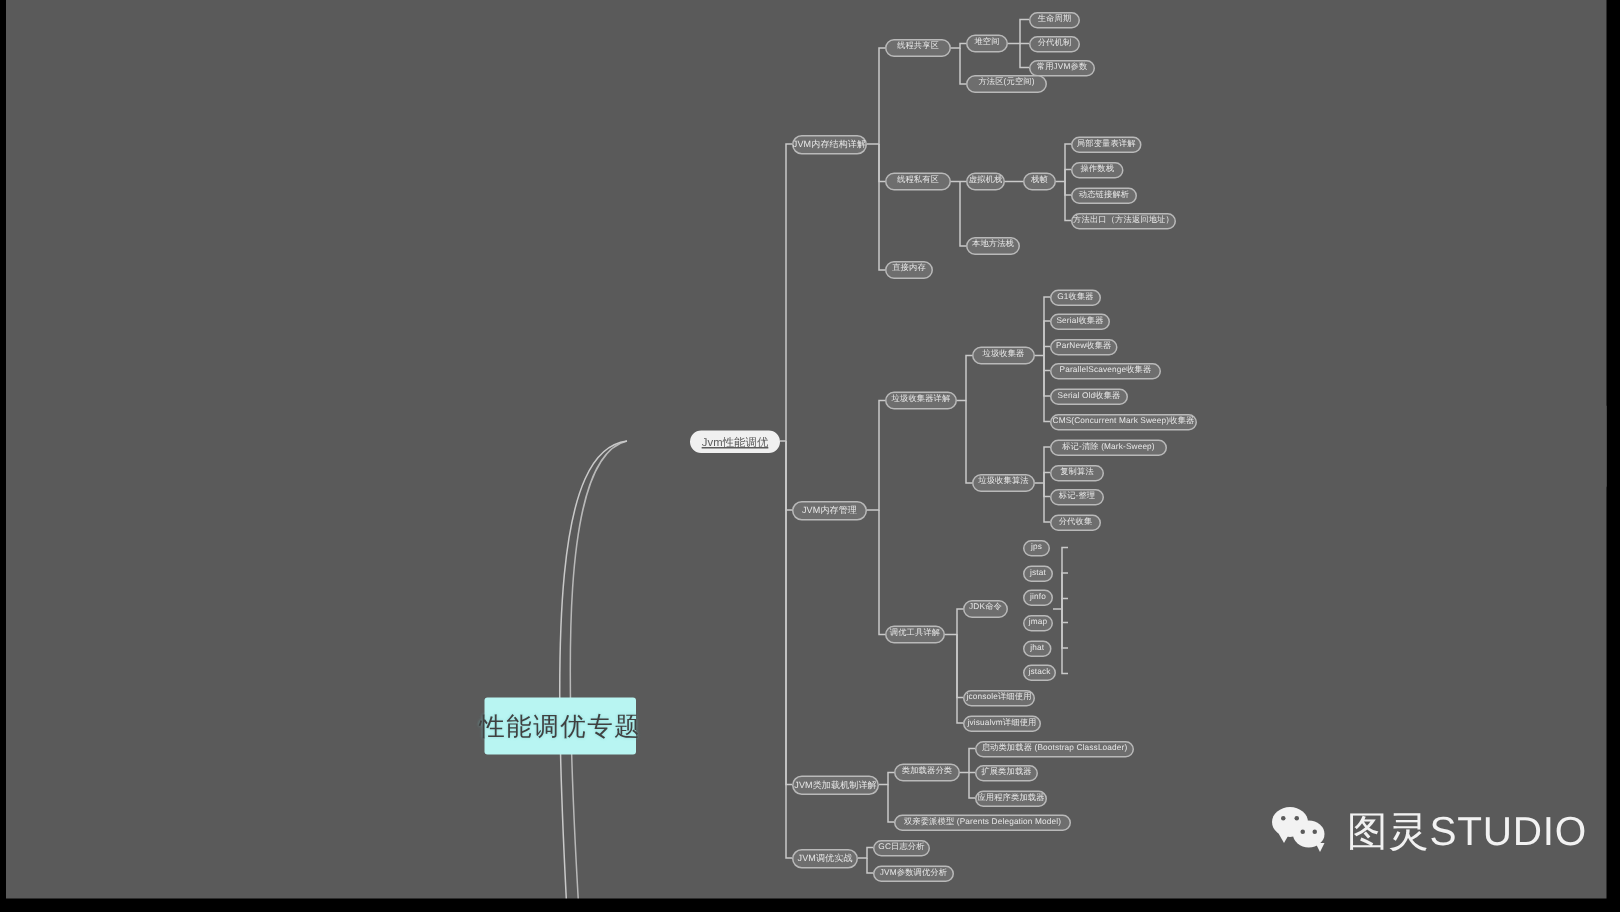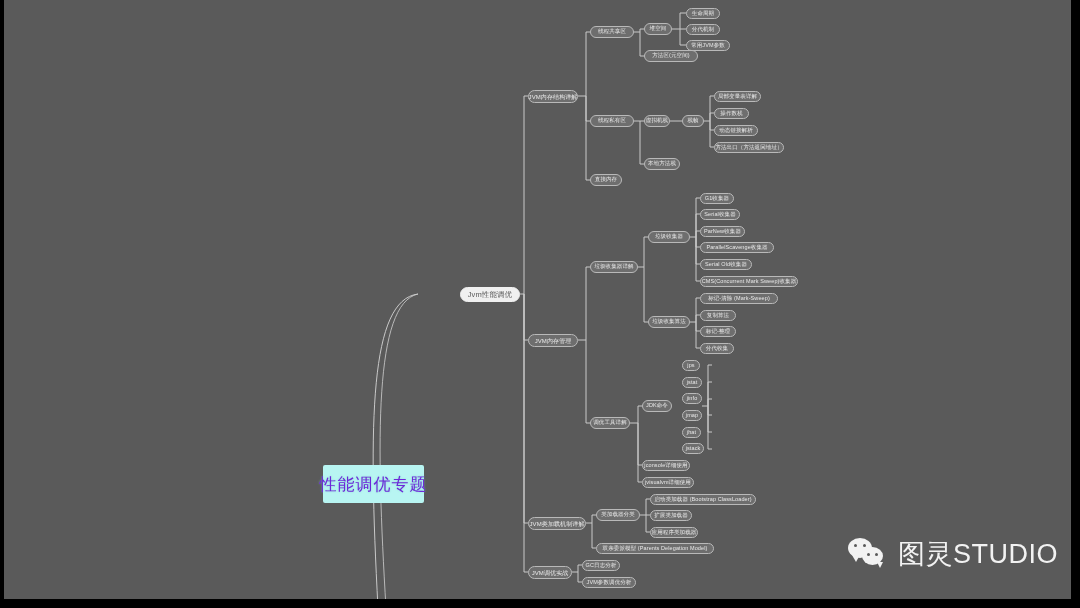--- a/index.html
+++ b/index.html
@@ -33,21 +33,21 @@
     letter-spacing: .1px;
     display: flex;
     align-items: center;
     justify-content: center;
     cursor: pointer;
   }
   .n-root {
     background: #b8f5f2;
     border: none;
     border-radius: 2px;
-    color: #6d28d9;
+    color: #404040;
     font-size: 17px;
     letter-spacing: 1px;
     text-shadow: 0 0 2px rgba(120,200,200,.7);
   }
   .n-l1 { font-size: 7.5px; padding: 0 6px; height: 15px; background:#f0f0f0; color:#5b5b5b; border-color:#f0f0f0; }
   .n-l2 { font-size: 6px;   padding: 0 5px; height: 13px; }
   .n-l3 { font-size: 5.5px; padding: 0 5px; height: 12px; }
   .n-l4 { font-size: 5.5px; padding: 0 5px; height: 11px; }
 
   
@@ -158,21 +158,21 @@
 
         <path d="M 572 572 L 578 572 L 578 565 L 582 565"></path>
         <path d="M 578 572 L 578 582 L 582 582"></path>
       </g>
     </svg>
 
     <div class="node n-root" style="left:323px; top:465px; width:101px; height:38px;">
       <span>性能调优专题</span>
     </div>
 
-    <div class="node n-l1" style="left:460px; top:287px; width:60px;">
+    <div class="node n-l1" style="left:460px; top:287px; width:60px;text-decoration:underline;">
       <span>Jvm性能调优</span>
     </div>
 
     <div class="node n-l2" style="left:528px; top:90px; width:50px;">
       <span>JVM内存结构详解</span>
     </div>
     <div class="node n-l3" style="left:590px; top:26px; width:44px;">
       <span>线程共享区</span>
     </div>
     <div class="node n-l3" style="left:644px; top:23px; width:28px;">

